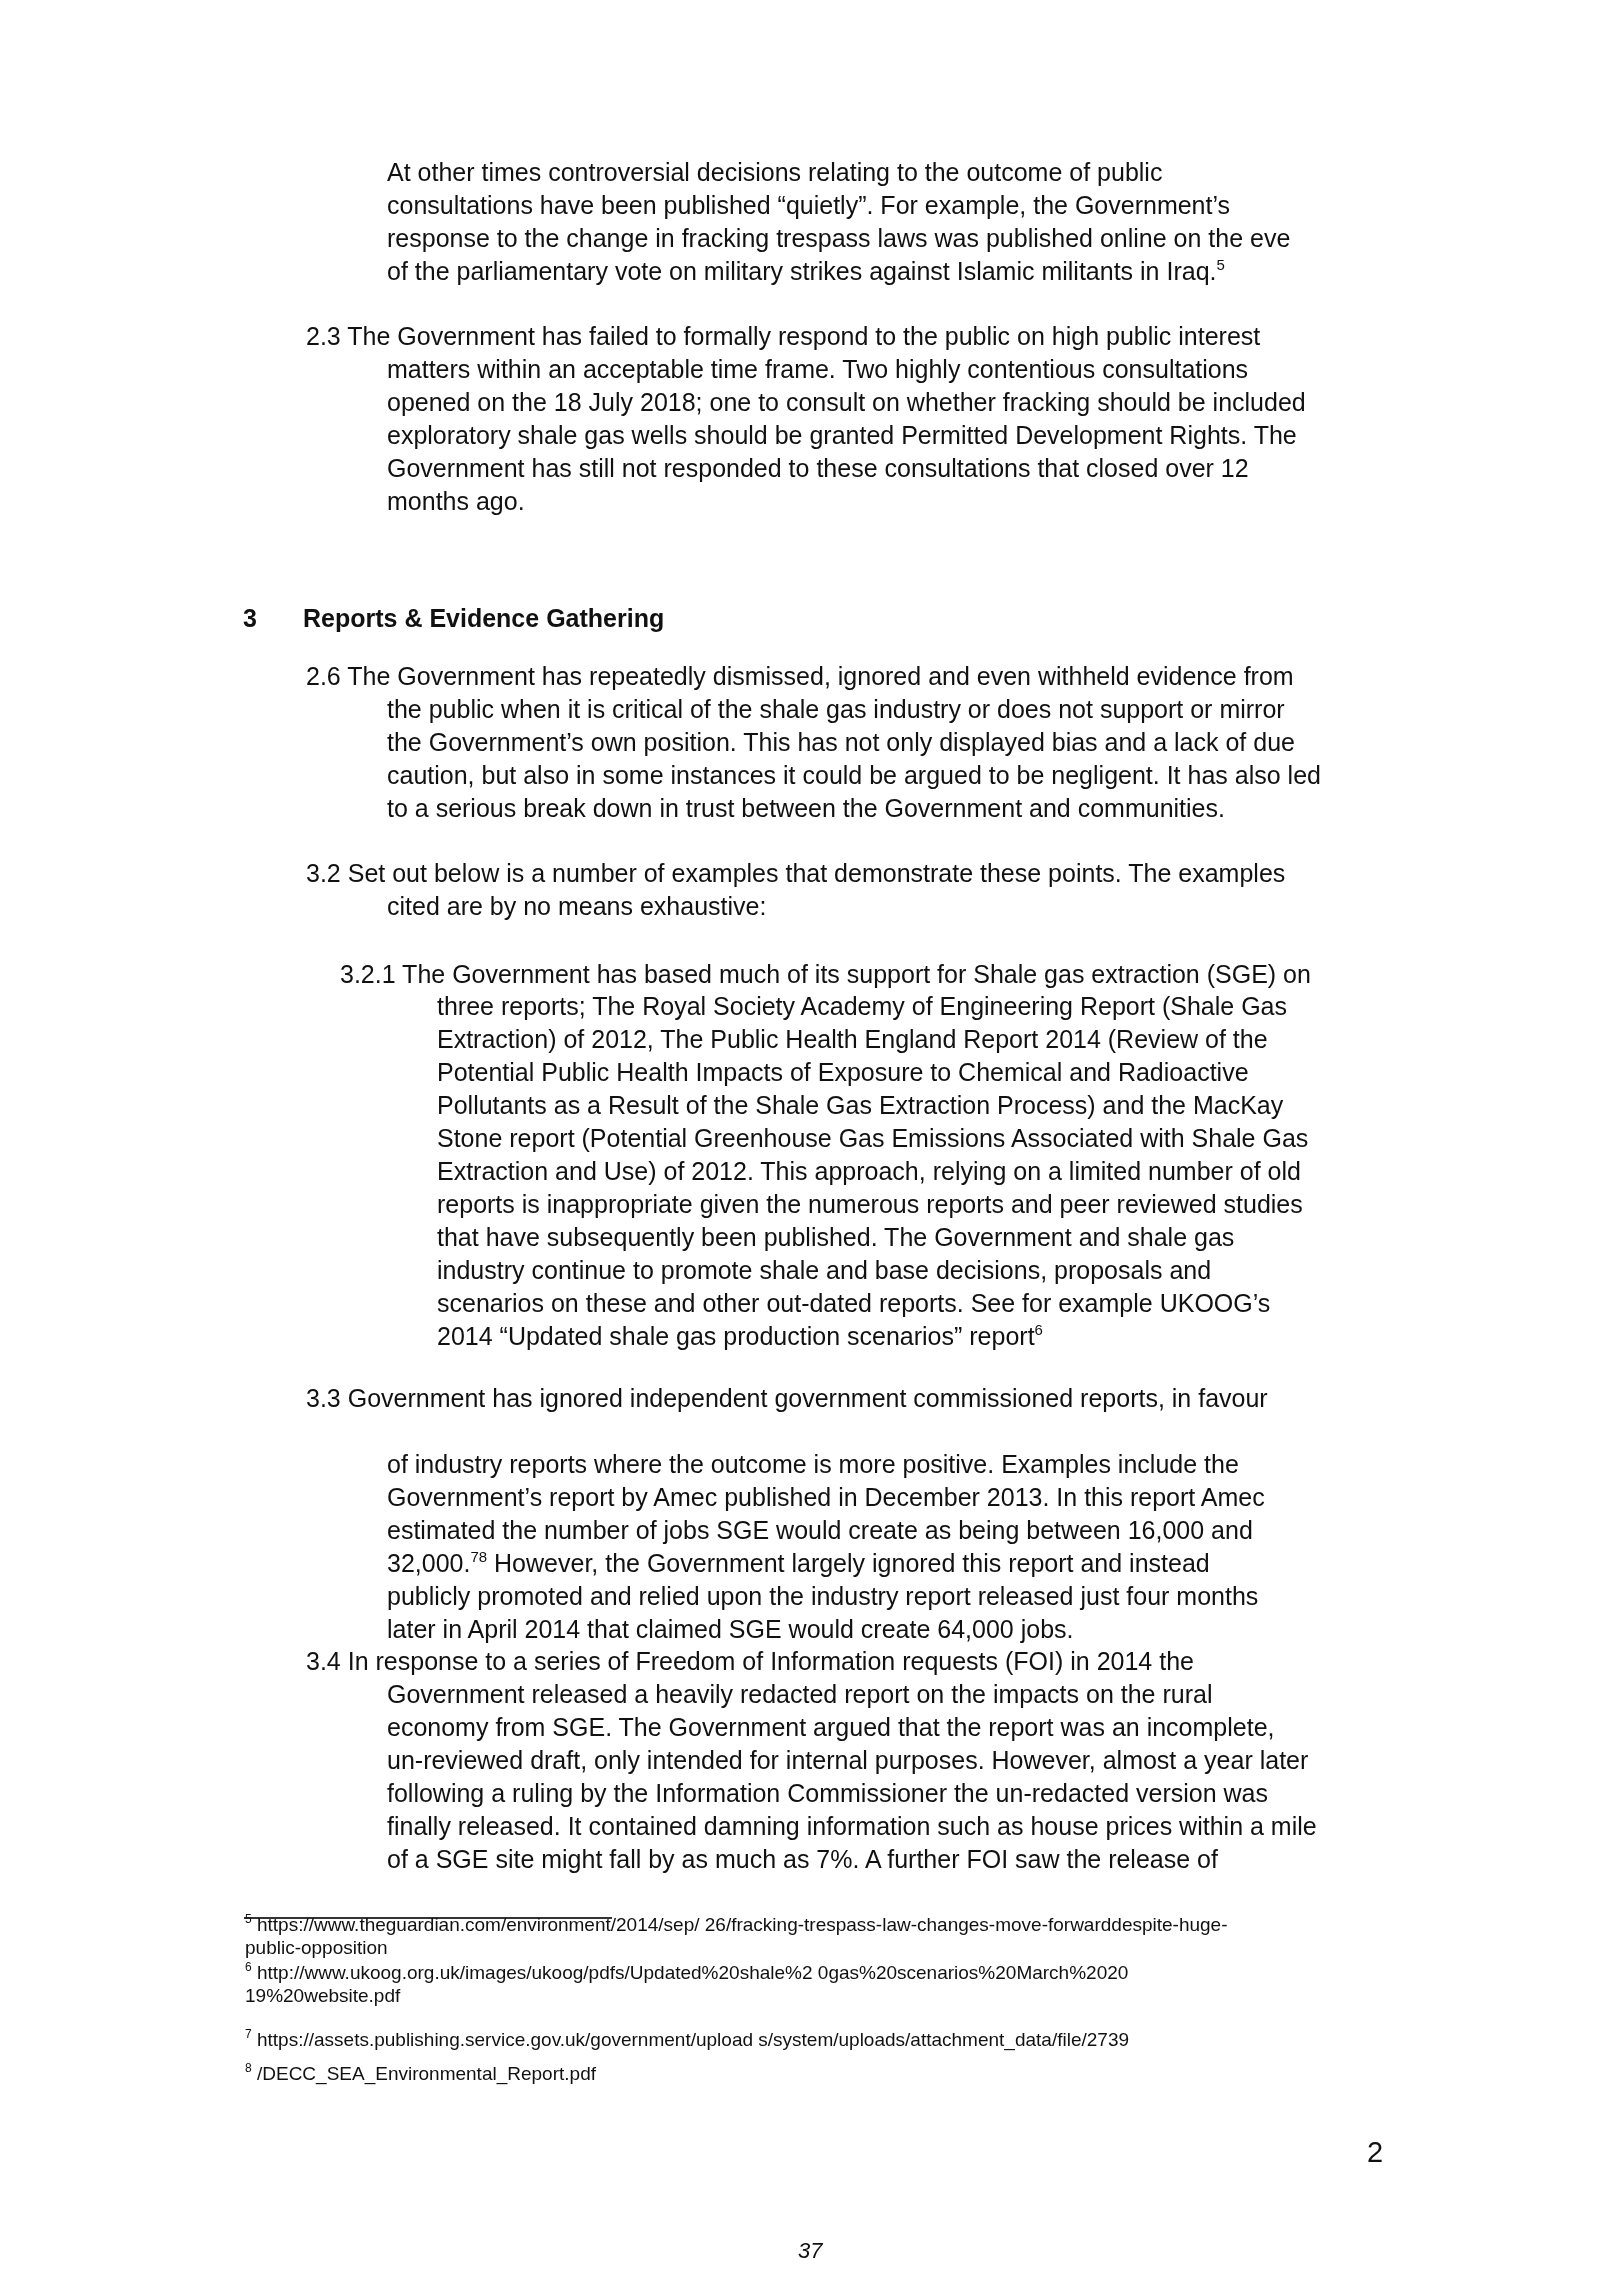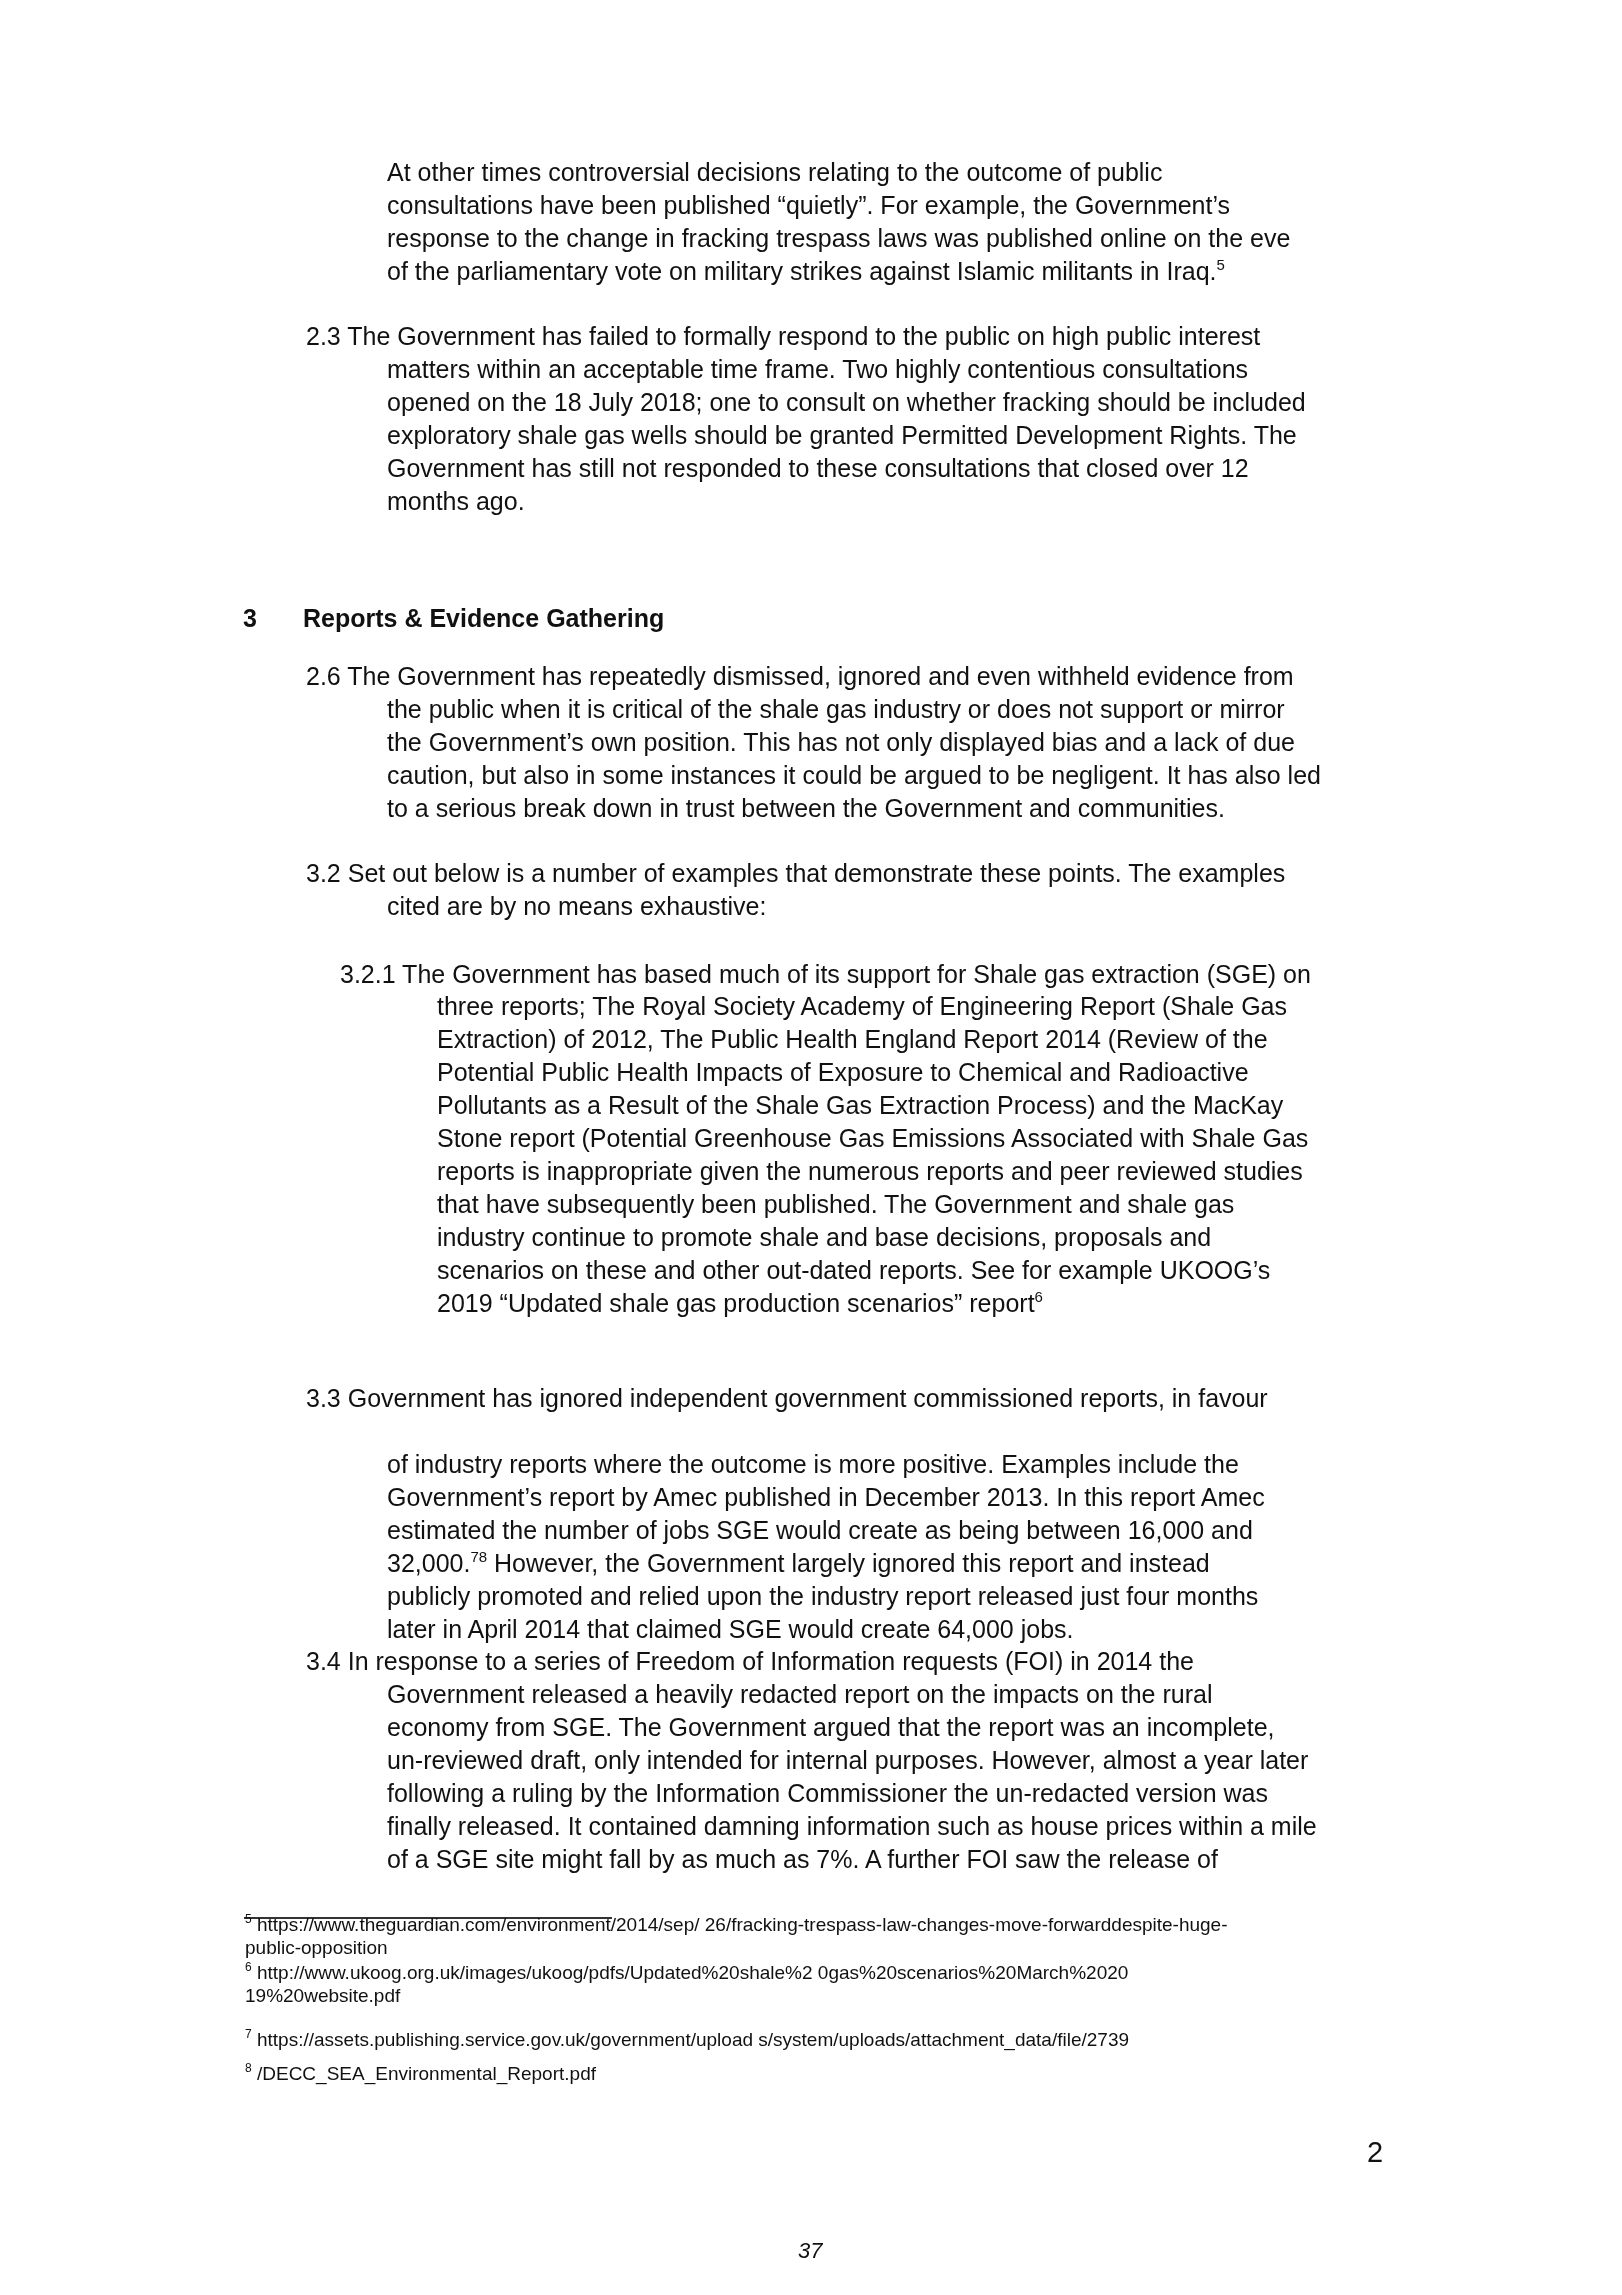--- a/index.html
+++ b/index.html
@@ -64,25 +64,26 @@
 
 <div class="blk" style="left:340px; top:958px;">
   <span class="ln"><span>3.2.1</span> <span>The Government has based much of its support for Shale gas extraction (SGE) on</span></span>
 </div>
 <div class="blk" style="left:437px; top:990px;">
   <span class="ln">three reports; The Royal Society Academy of Engineering Report (Shale Gas</span>
   <span class="ln">Extraction) of 2012, The Public Health England Report 2014 (Review of the</span>
   <span class="ln">Potential Public Health Impacts of Exposure to Chemical and Radioactive</span>
   <span class="ln">Pollutants as a Result of the Shale Gas Extraction Process) and the MacKay</span>
   <span class="ln">Stone report (Potential Greenhouse Gas Emissions Associated with Shale Gas</span>
+  <span class="ln">Extraction and Use) of 2012. This approach, relying on a limited number of old</span>
   <span class="ln">reports is inappropriate given the numerous reports and peer reviewed studies</span>
   <span class="ln">that have subsequently been published. The Government and shale gas</span>
   <span class="ln">industry continue to promote shale and base decisions, proposals and</span>
   <span class="ln">scenarios on these and other out-dated reports. See for example UKOOG’s</span>
-  <span class="ln"><span>2019 “Updated shale gas production scenarios” report</span><sup>6</sup></span>
+  <span class="ln"><span>2014 “Updated shale gas production scenarios” report</span><sup>6</sup></span>
 </div>
 
 <div class="blk" style="left:306px; top:1382px;">
   <span class="ln"><span>3.3</span> <span>Government has ignored independent government commissioned reports, in favour</span></span>
 </div>
 <div class="blk" style="left:387px; top:1448px;">
   <span class="ln">of industry reports where the outcome is more positive. Examples include the</span>
   <span class="ln">Government’s report by Amec published in December 2013. In this report Amec</span>
   <span class="ln">estimated the number of jobs SGE would create as being between 16,000 and</span>
   <span class="ln"><span>32,000.</span><sup>78</sup> <span>However, the Government largely ignored this report and instead</span></span>

